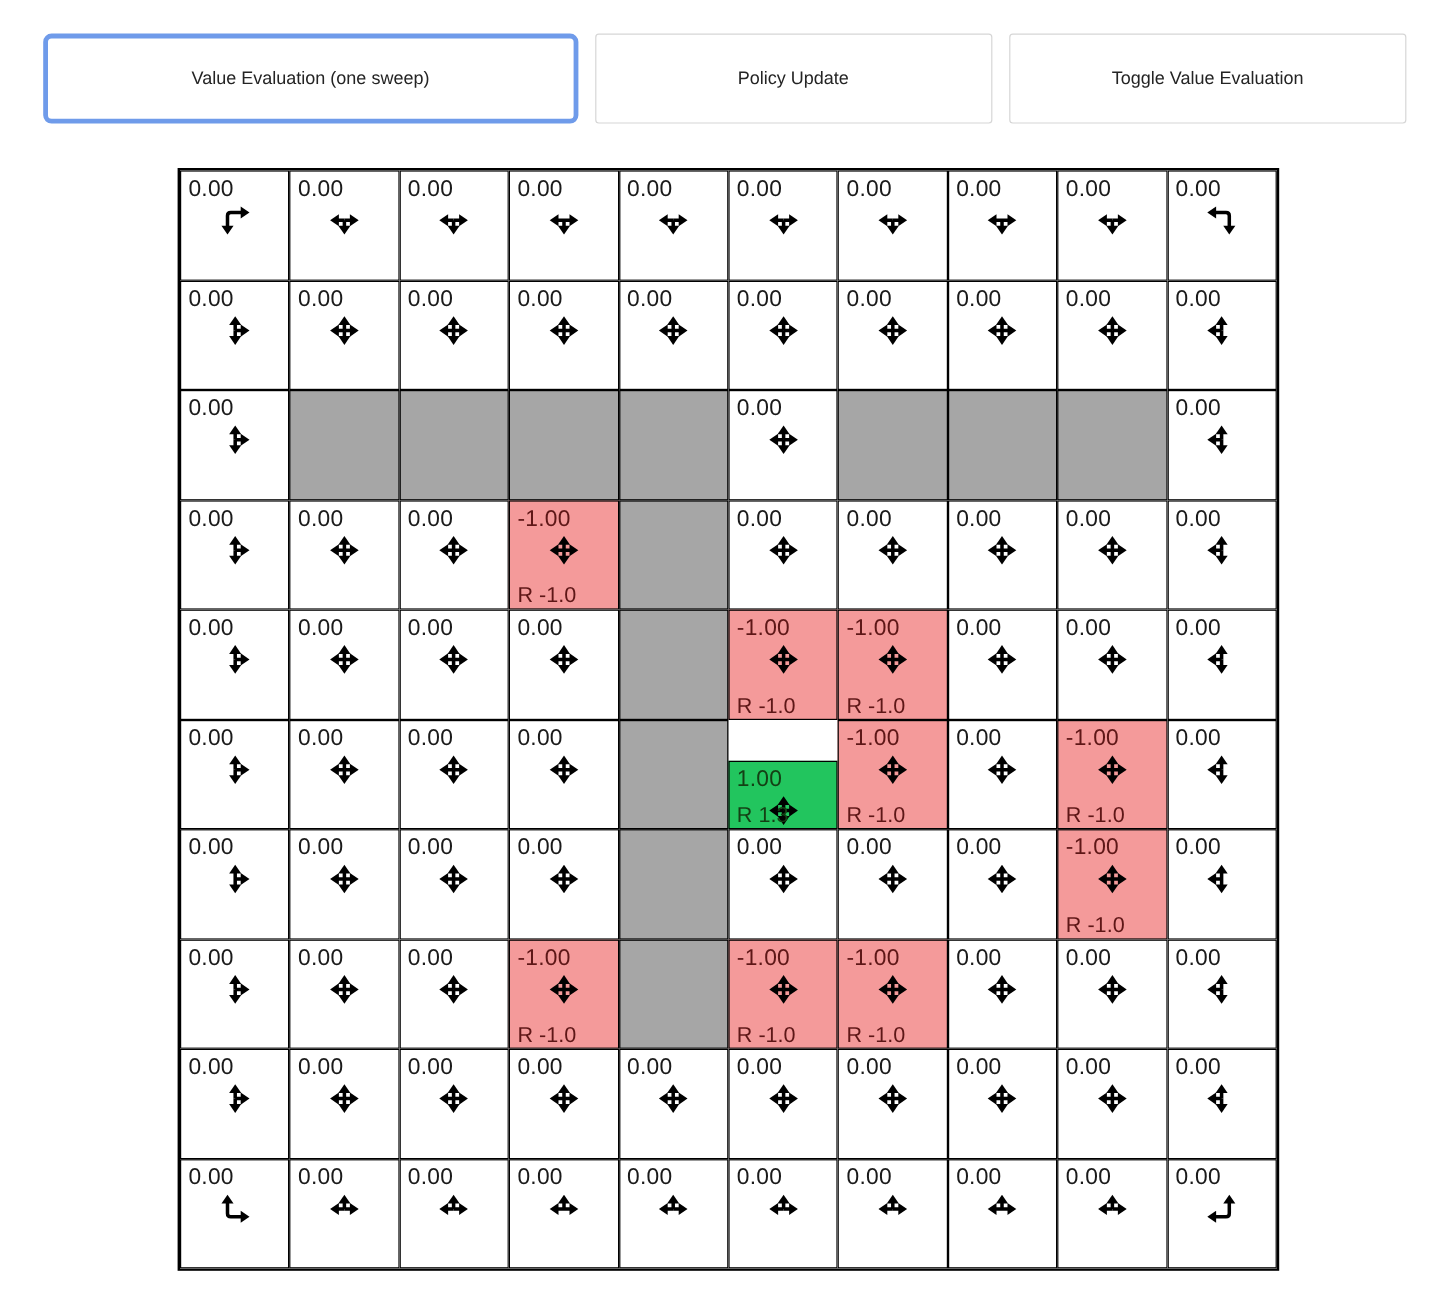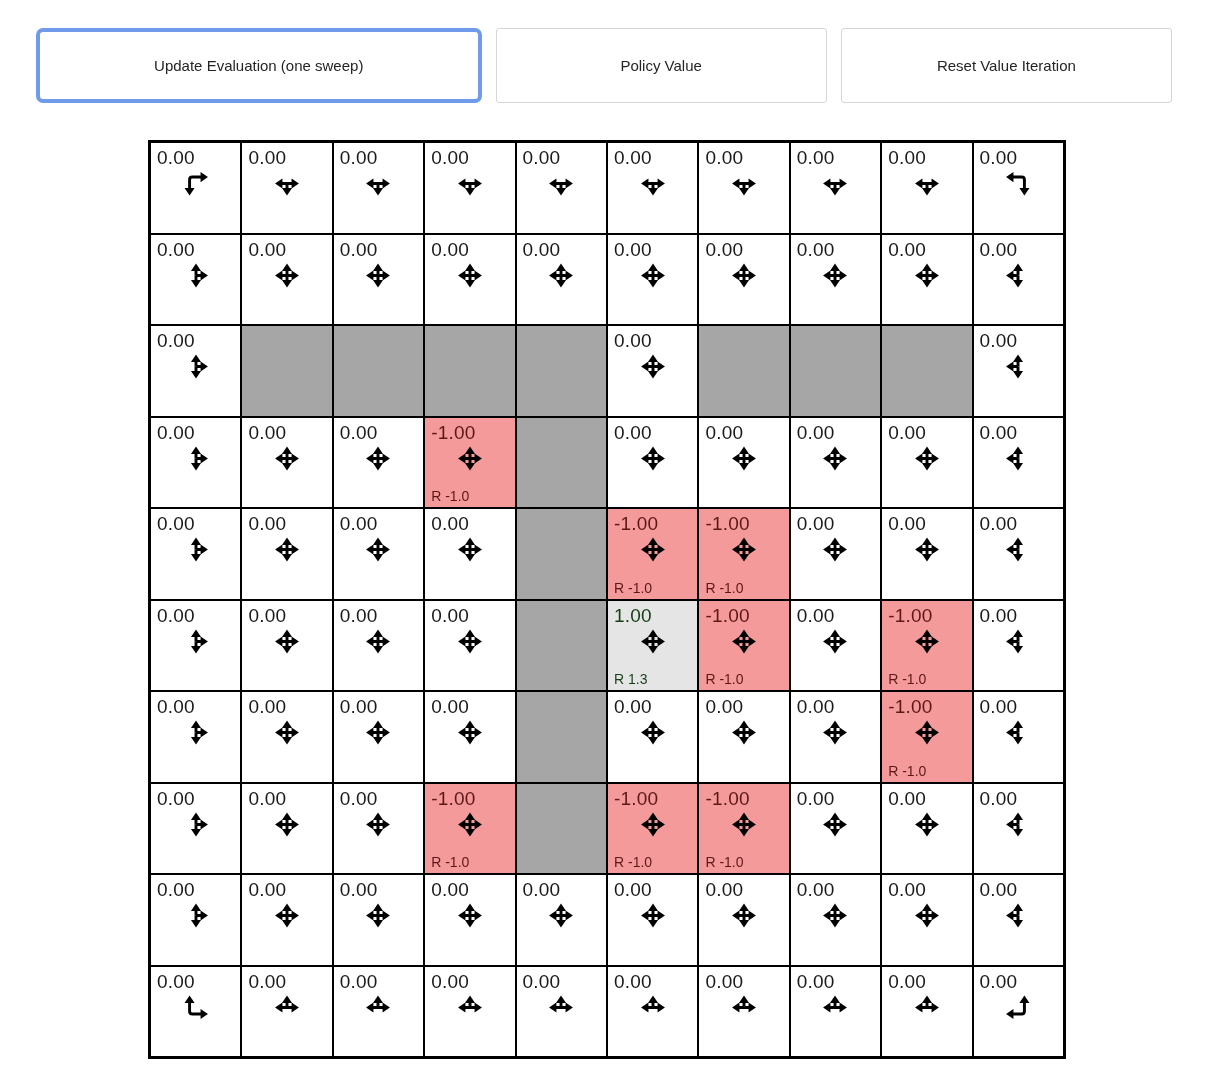--- a/index.html
+++ b/index.html
@@ -51,32 +51,32 @@
     font-size:19px;line-height:24px;color:#1a1a1a;
     letter-spacing:0.2px;
   }
   .cell svg.arrows{
     position:absolute;top:24px;left:50%;
     transform:translateX(-50%);
     display:block;
   }
   .cell .reward{
     position:absolute;bottom:3px;left:6px;
-    font-size:14px;line-height:16px;
+    font-size:18px;line-height:16px;
   }
 </style>
 </head>
 <body>
 
 <div class="page">
 
   <div class="toolbar">
-    <button class="btn focused">Update Evaluation (one sweep)</button>
-    <button class="btn">Policy Value</button>
-    <button class="btn">Reset Value Iteration</button>
+    <button class="btn focused">Value Evaluation (one sweep)</button>
+    <button class="btn">Policy Update</button>
+    <button class="btn">Toggle Value Evaluation</button>
   </div>
 
   <div class="grid">
       <div class="cell" style="background: rgb(255, 255, 255);">
         <div class="val" style="color: rgb(26, 26, 26);">0.00</div>
         <svg viewBox="0 0 36 36" width="33" height="33" class="arrows">
           <path d="M 24 11 L 14 11 Q 11 11 11 14 L 11 24" fill="none" stroke="#000000" stroke-width="3.2" stroke-linejoin="round"></path>
           <polygon points="31,11 23,5.5 23,16.5" fill="#000000"></polygon>
           <polygon points="11,31 5.5,23 16.5,23" fill="#000000"></polygon>
         </svg>
@@ -620,21 +620,21 @@
           <polygon points="18,5 12.5,13 23.5,13" fill="#000000"></polygon>
           <line x1="18" y1="18" x2="18" y2="24" stroke="#000000" stroke-width="3.2"></line>
           <polygon points="18,31 12.5,23 23.5,23" fill="#000000"></polygon>
           <line x1="18" y1="18" x2="12" y2="18" stroke="#000000" stroke-width="3.2"></line>
           <polygon points="5,18 13,12.5 13,23.5" fill="#000000"></polygon>
           <line x1="18" y1="18" x2="24" y2="18" stroke="#000000" stroke-width="3.2"></line>
           <polygon points="31,18 23,12.5 23,23.5" fill="#000000"></polygon>
         </svg>
       </div>
       <div class="cell" style="background: rgb(166, 166, 166);"></div>
-      <div class="cell" style="background: #e5e5e5;">
+      <div class="cell" style="background: #22c55e; margin-top: 34px;">
         <div class="val" style="color: rgb(20, 63, 20);">1.00</div>
         <svg viewBox="0 0 36 36" width="33" height="33" class="arrows">
           <line x1="18" y1="18" x2="18" y2="12" stroke="#000000" stroke-width="3.2"></line>
           <polygon points="18,5 12.5,13 23.5,13" fill="#000000"></polygon>
           <line x1="18" y1="18" x2="18" y2="24" stroke="#000000" stroke-width="3.2"></line>
           <polygon points="18,31 12.5,23 23.5,23" fill="#000000"></polygon>
           <line x1="18" y1="18" x2="12" y2="18" stroke="#000000" stroke-width="3.2"></line>
           <polygon points="5,18 13,12.5 13,23.5" fill="#000000"></polygon>
           <line x1="18" y1="18" x2="24" y2="18" stroke="#000000" stroke-width="3.2"></line>
           <polygon points="31,18 23,12.5 23,23.5" fill="#000000"></polygon>

